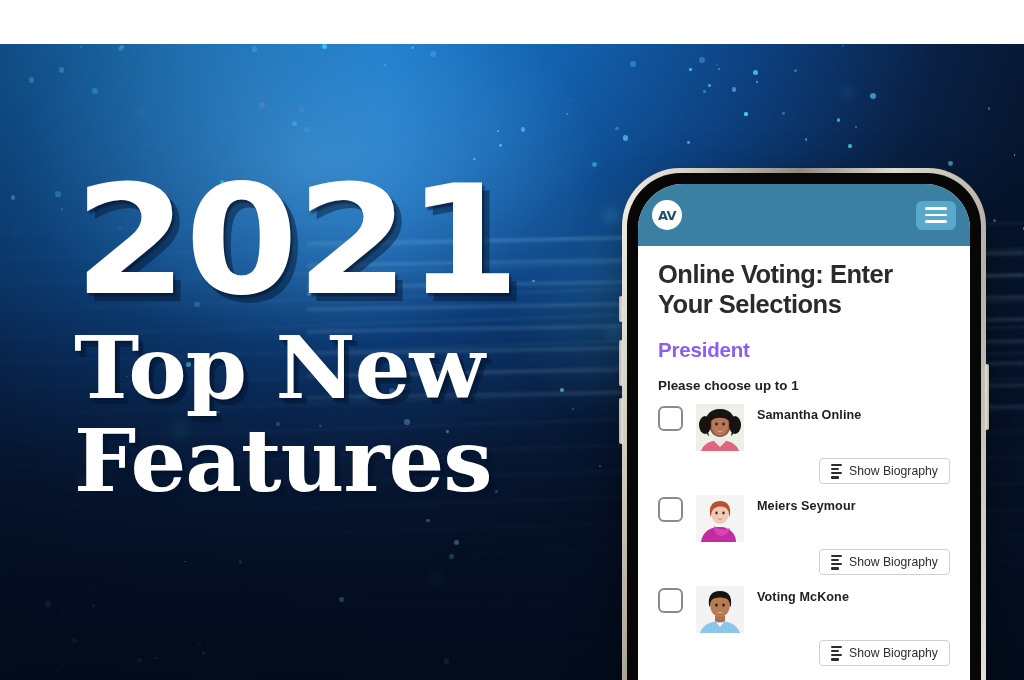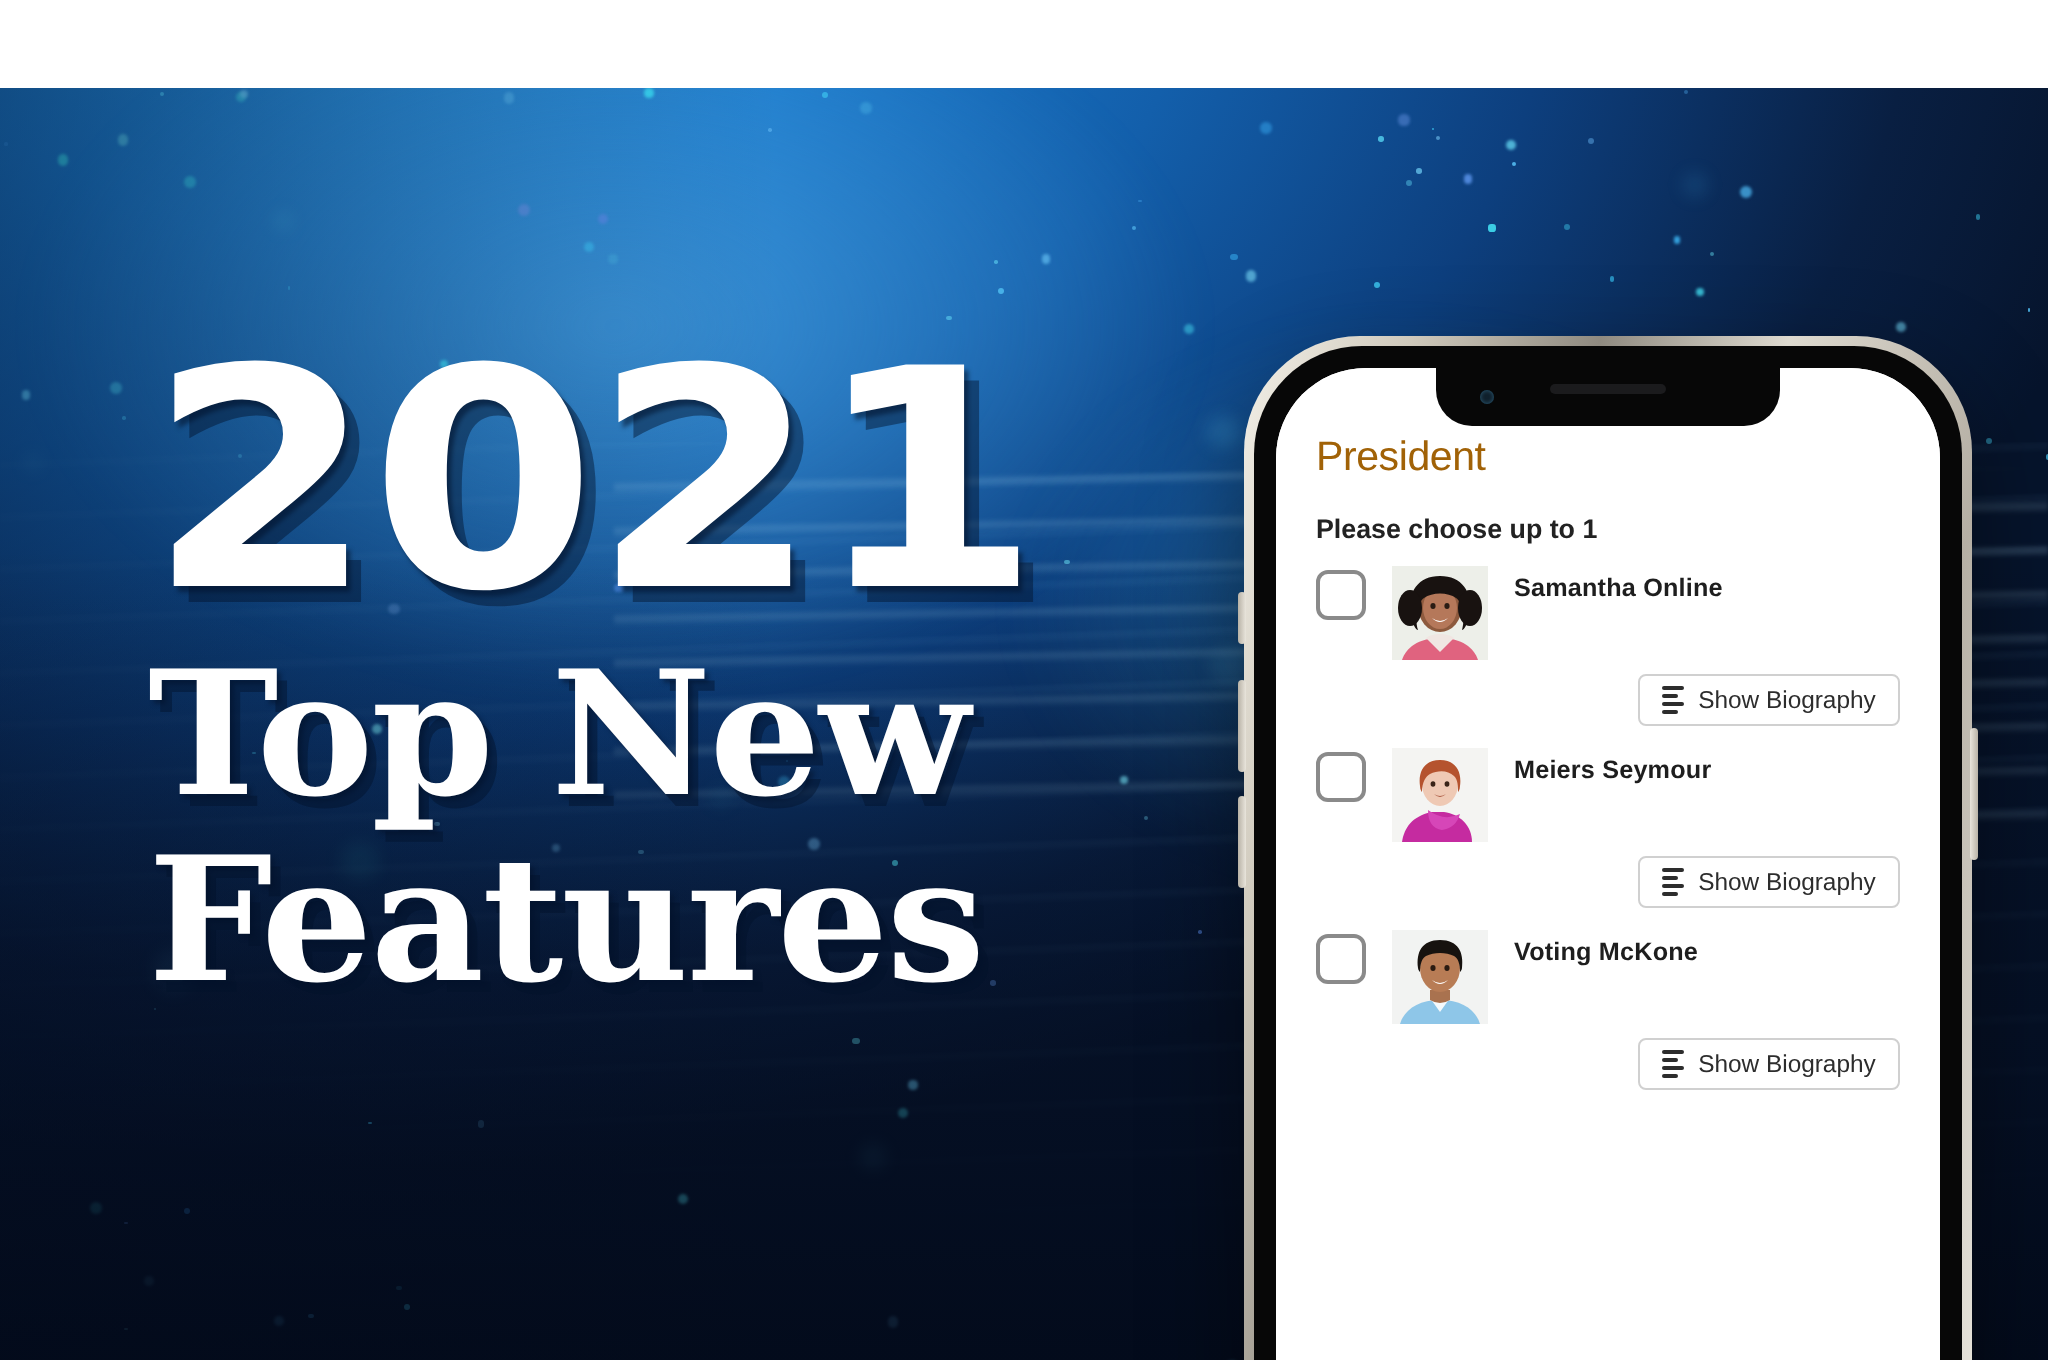--- a/index.html
+++ b/index.html
@@ -257,22 +257,22 @@
   }
   .page-intro {
     margin-top: 11px;
     font-size: 13.3px;
     line-height: 1.45;
     color: #3a3a3a;
   }
   .race-title {
     margin-top: 19px;
     font-size: 20.5px;
-    font-weight: 400;
-    color: #a16207;
+    font-weight: 700;
+    color: #8b5cf6;
     letter-spacing: -.2px;
   }
   .race-rule {
     margin-top: 16px;
     font-size: 13.4px;
     font-weight: 700;
     color: #222;
   }
 
   .candidate {
@@ -499,22 +499,33 @@
     <div class="btn-power"></div>
 
     <div class="phone-bezel">
       <div class="phone-screen">
 
         <div class="notch">
           <div class="notch-speaker"></div>
           <div class="notch-cam"></div>
         </div>
 
+        <div class="app-header">
+          <div class="logo">
+            <span>AV</span>
+          </div>
+          <div class="hamburger">
+            <span></span>
+            <span></span>
+            <span></span>
+          </div>
+        </div>
 
         <div class="app-body">
+          <div class="page-title">Online Voting: Enter Your Selections</div>
           <div class="race-title">President</div>
           <div class="race-rule">Please choose up to 1</div>
 
           <div class="candidate">
             <div class="cand-row">
               <div class="checkbox"></div>
               <div class="portrait">
                 <svg viewBox="0 0 48 47">
                   <rect width="48" height="47" fill="#edefe9"></rect>
                   <path d="M24 36 C13 36 7 41 5 47 L43 47 C41 41 35 36 24 36Z" fill="#e0637f"></path>

